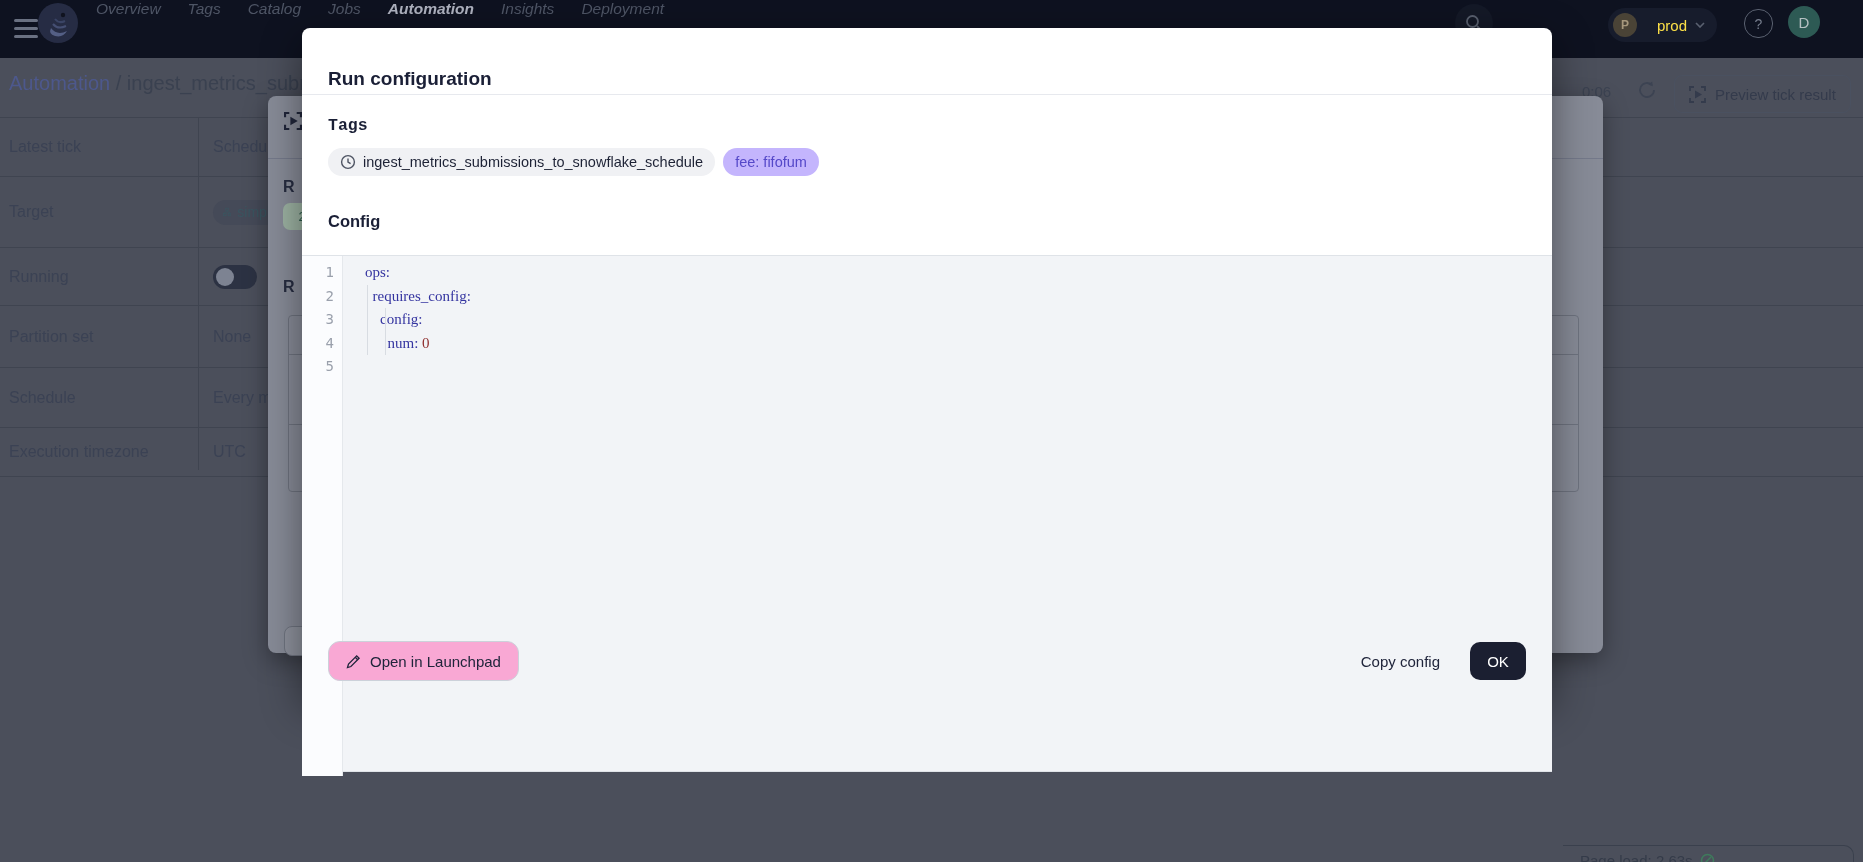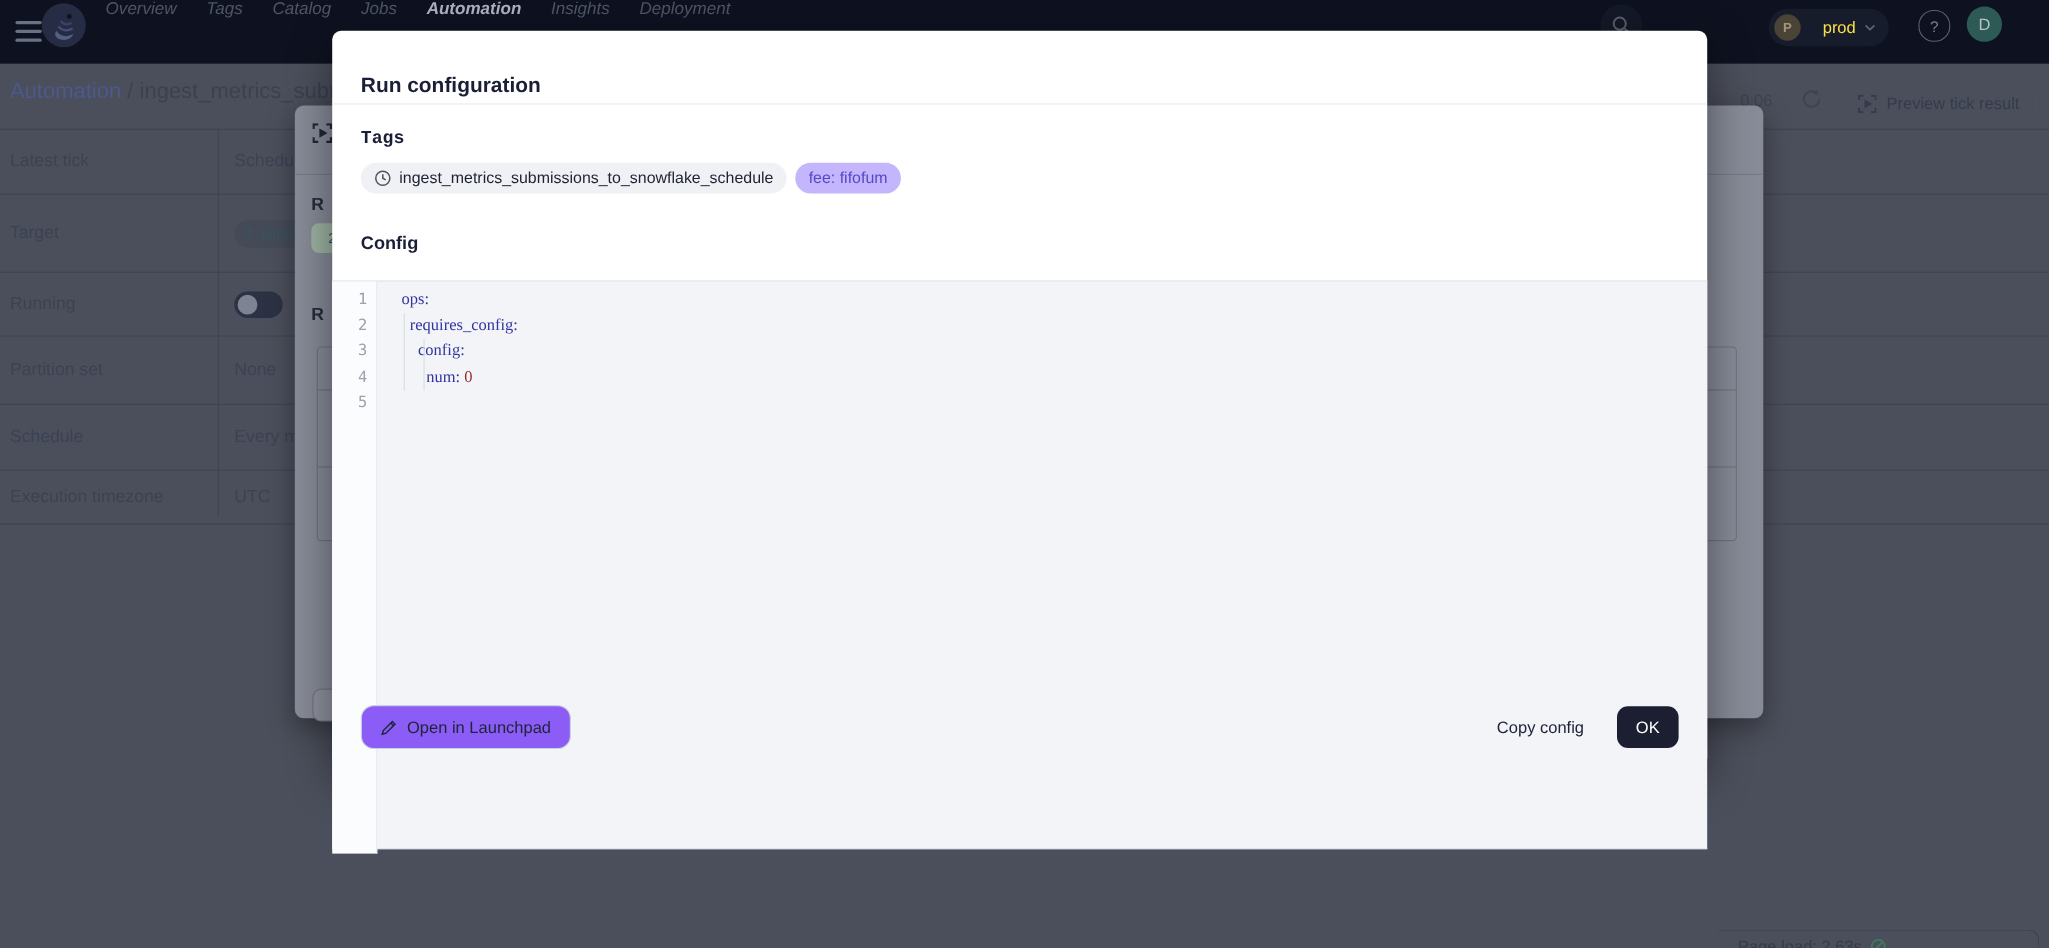--- a/index.html
+++ b/index.html
@@ -76,21 +76,21 @@
   #code{position:absolute;left:47px;top:0;right:0;}
   .code-line{height:23.5px;line-height:23.5px;font-family:Liberation Serif, serif;font-size:15px;white-space:pre;margin-left:16px;}
   .tok-key{color:#3434a0;}
   .tok-number{color:#8f2f2f;}
   .tok-plain{color:#1a1f36;}
   #gutter,#code{padding-top:5px;}
   .indent-guide{position:absolute;width:1px;background:#d8dce2;}
   #modal-footer{position:absolute;left:0;bottom:0;width:100%;height:72px;display:flex;align-items:center;
     padding:0 26px;box-sizing:border-box;}
   #open-launchpad{display:flex;align-items:center;gap:9px;height:38px;border:1px solid #ccd1da;border-radius:12px;
-    padding:0 17px;font-size:15px;color:#20253b;background:#8b5cf6;cursor:pointer;}
+    padding:0 17px;font-size:15px;color:#20253b;background:#f9a8d4;cursor:pointer;}
   #footer-spacer{flex:1;}
   #copy-config{font-size:15px;color:#20253b;cursor:pointer;margin-right:30px;}
   #ok-btn{width:56px;height:38px;border-radius:10px;background:#1b1f31;color:#ffffff;font-size:15px;
     display:flex;align-items:center;justify-content:center;cursor:pointer;}
   svg{display:block;}
 </style>
 </head>
 <body>
 
 <div id="nav">

